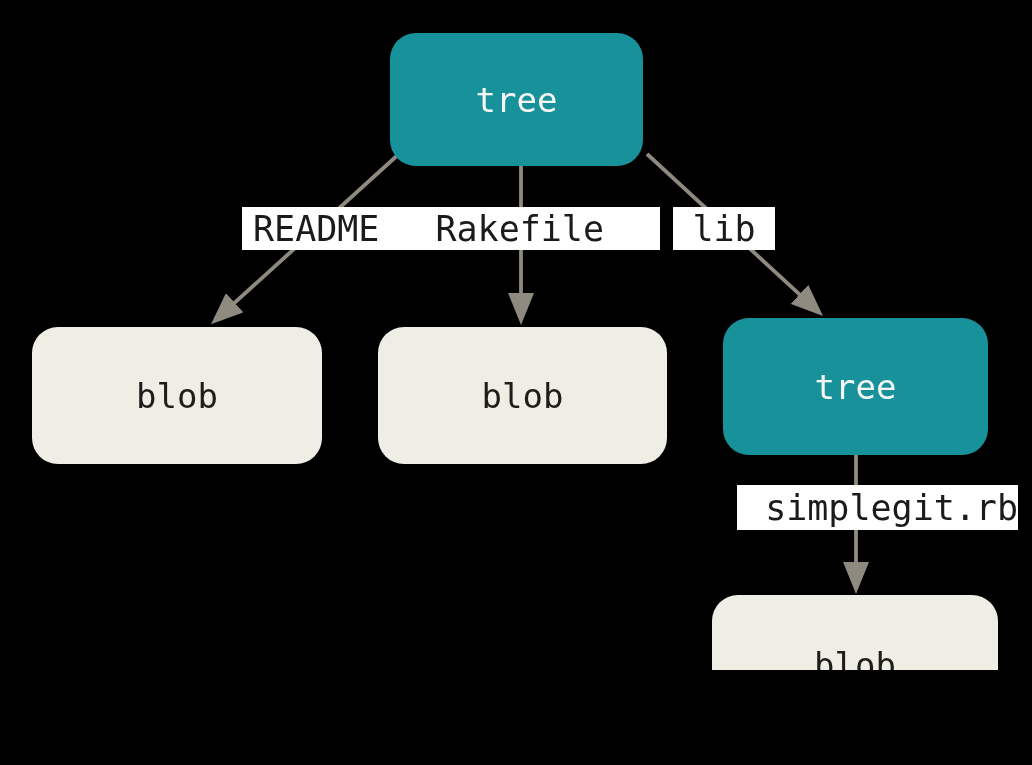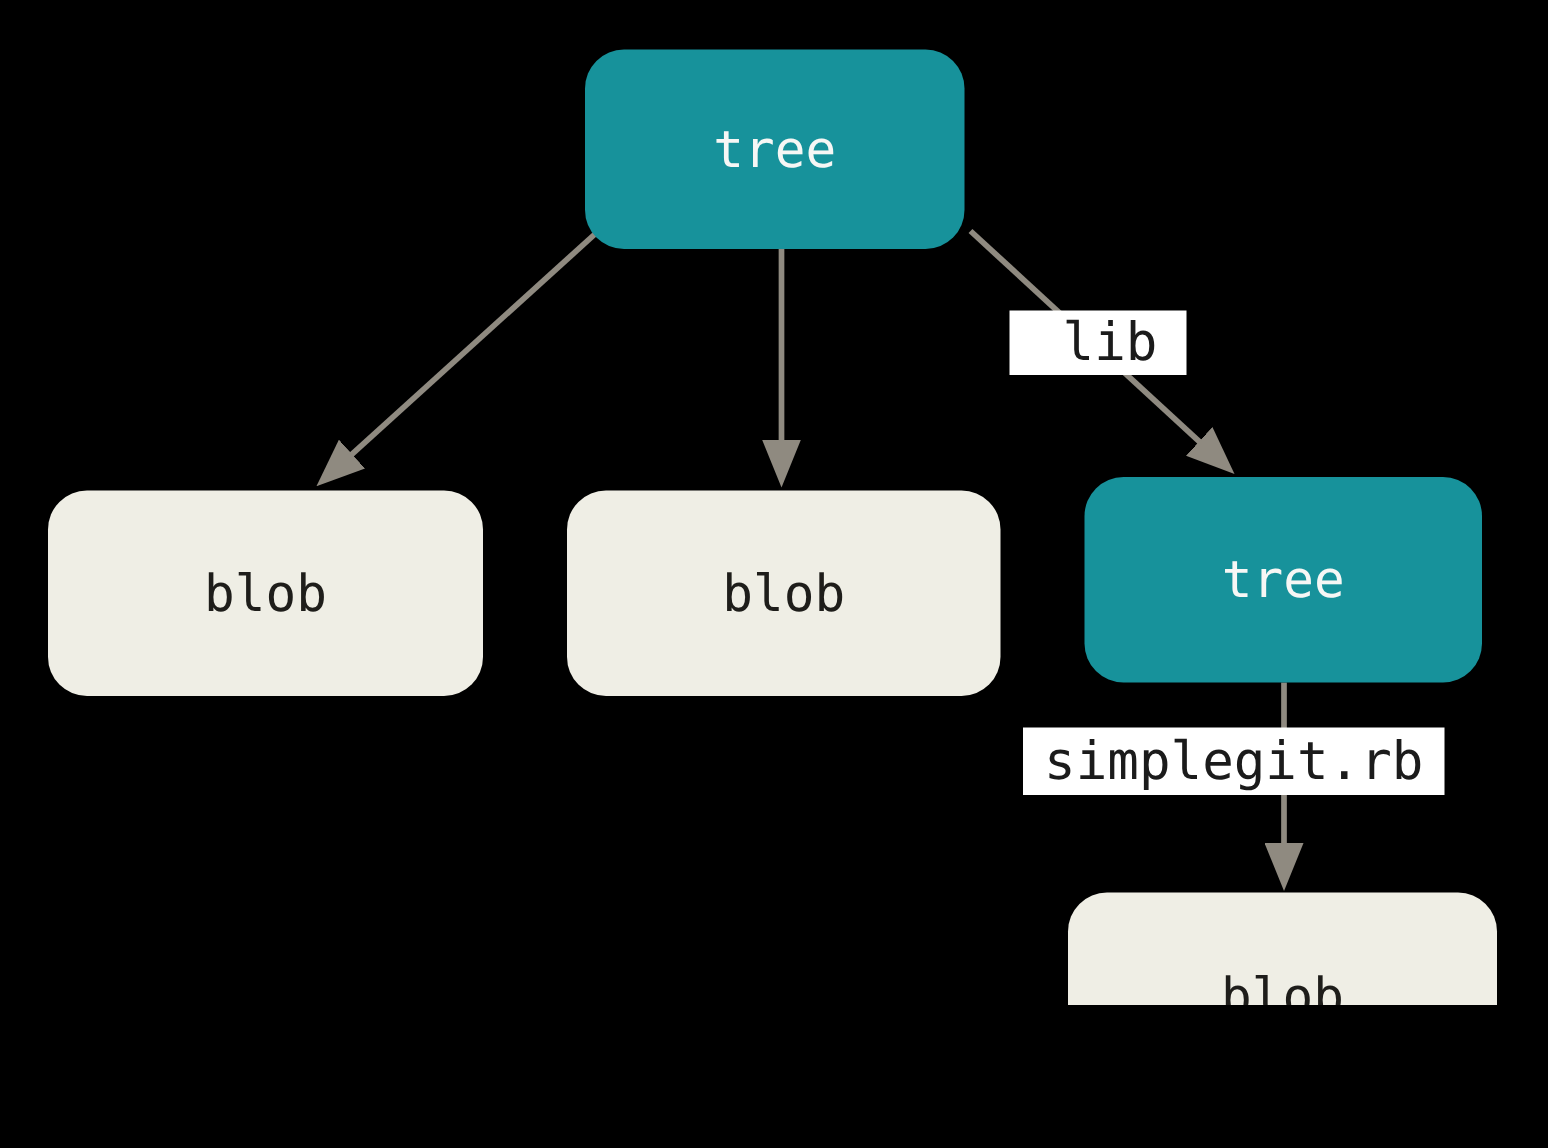--- a/index.html
+++ b/index.html
@@ -16,22 +16,22 @@
     border-radius:26px; font-size:34px; letter-spacing:0;
   }
   .node.tree{background:var(--tree-fill); color:var(--tree-text);}
   .node.blob{background:var(--blob-fill); color:var(--blob-text);}
   .chip{
     position:absolute; z-index:2; background:var(--label-bg); color:var(--label-text);
     display:flex; align-items:center; font-size:35px; white-space:pre;
   }
   .chip.center{justify-content:center;}
   #chip-main{left:242px; top:207px; width:418px; height:43px; padding-left:11px; box-sizing:border-box; gap:56px;}
-  #chip-lib{left:673px; top:207px; width:102px; height:43px;padding-left:16px;}
-  #chip-simplegit{left:682px; top:485px; width:281px; height:45px;}
+  #chip-lib{left:673px; top:207px; width:102px; height:43px;}
+  #chip-simplegit{left:737px; top:485px; width:281px; height:45px;justify-content:flex-end;}
   #node-tree-root{left:390px; top:33px; width:253px; height:133px;}
   #node-blob-readme{left:32px; top:327px; width:290px; height:137px;}
   #node-blob-rakefile{left:378px; top:327px; width:289px; height:137px;}
   #node-tree-lib{left:723px; top:318px; width:265px; height:137px;}
   #node-blob-simplegit{left:712px; top:595px; width:286px; height:140px;}
   line{stroke:var(--arrow); stroke-width:3.8;}
 </style>
 </head>
 <body>
 
@@ -46,20 +46,24 @@
     <line x1="400" y1="153" x2="215.4" y2="320.2" marker-end="url(#head)"></line>
     <line x1="521" y1="166" x2="521" y2="319" marker-end="url(#head)"></line>
     <line x1="647" y1="154" x2="818.6" y2="311.9" marker-end="url(#head)"></line>
     <line x1="856" y1="455" x2="856" y2="588" marker-end="url(#head)"></line>
   </svg>
 
   <div class="node tree" id="node-tree-root">
     <span>tree</span>
   </div>
 
+  <div class="chip" id="chip-main">
+    <span>README</span>
+    <span>Rakefile</span>
+  </div>
 
   <div class="chip center" id="chip-lib">
     <span>lib</span>
   </div>
 
   <div class="node blob" id="node-blob-readme">
     <span>blob</span>
   </div>
 
   <div class="node blob" id="node-blob-rakefile">

